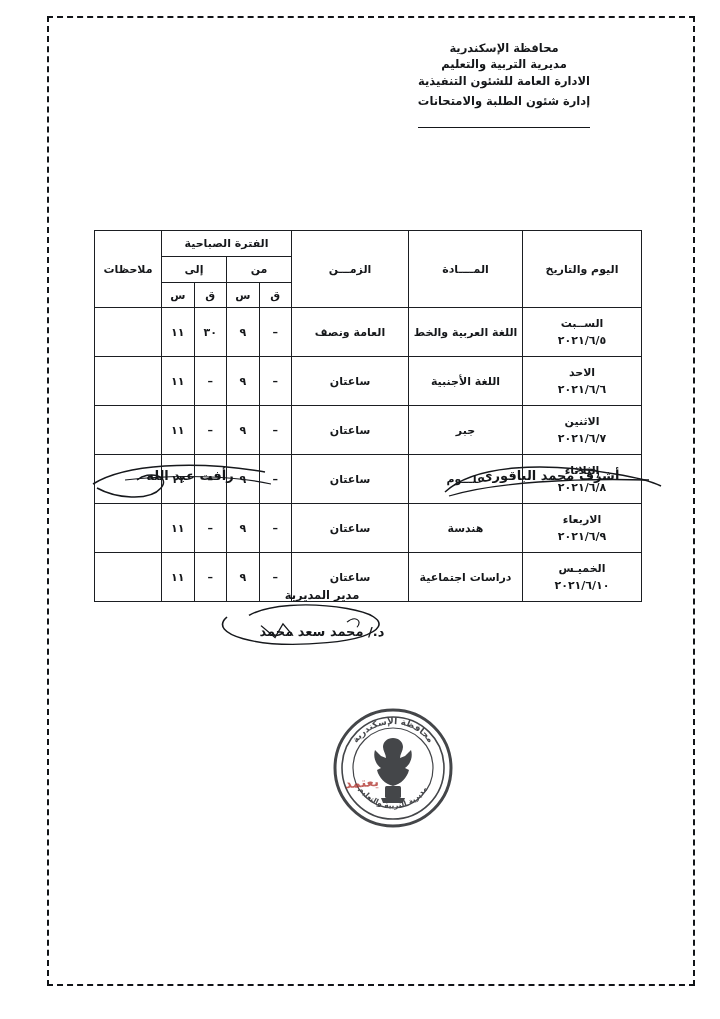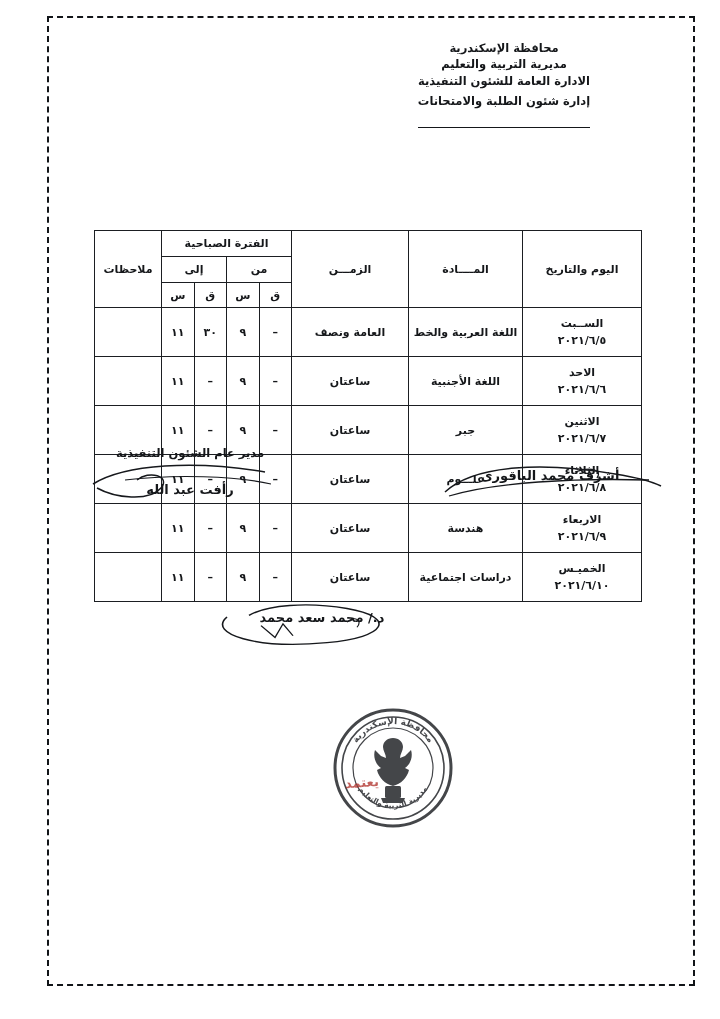--- a/index.html
+++ b/index.html
@@ -314,32 +314,32 @@
           <svg viewBox="0 0 250 46" preserveAspectRatio="none">
             <path d="M20 34 C50 6, 120 4, 190 16 C215 20, 228 24, 236 28" fill="none" stroke="#16181c" stroke-width="1.5"></path>
             <path d="M24 38 C70 24, 150 20, 224 22" fill="none" stroke="#16181c" stroke-width="1.3"></path>
             <path d="M150 14 C166 8, 178 12, 172 20" fill="none" stroke="#16181c" stroke-width="1.3"></path>
           </svg>
         </div>
         <div class="sig-name">أشرف محمد الباقورى</div>
       </div>
 
       <div class="sig sig-left">
-        <div class="sig-role">مدير عام الشئون التنفيذية</div>
         <div class="scribble">
           <svg viewBox="0 0 210 46" preserveAspectRatio="none">
             <path d="M8 26 C40 6, 110 2, 180 14" fill="none" stroke="#16181c" stroke-width="1.5"></path>
             <path d="M12 30 C30 40, 64 44, 76 30 C86 18, 64 12, 52 22" fill="none" stroke="#16181c" stroke-width="1.5"></path>
             <path d="M40 22 C90 16, 150 18, 186 26" fill="none" stroke="#16181c" stroke-width="1.2"></path>
           </svg>
         </div>
         <div class="sig-name">رأفت عبد الله</div>
       </div>
 
       <div class="sig sig-center">
+        <div class="sig-role">مدير المديرية</div>
         <div class="scribble">
           <svg viewBox="0 0 250 54" preserveAspectRatio="none">
             <path d="M30 20 C10 40, 60 58, 130 50 C190 44, 200 20, 150 10 C110 2, 70 6, 52 18" fill="none" stroke="#16181c" stroke-width="1.6"></path>
             <path d="M64 30 L78 44 L86 28 L96 42" fill="none" stroke="#16181c" stroke-width="1.4"></path>
             <path d="M150 26 C158 18, 166 24, 160 32" fill="none" stroke="#16181c" stroke-width="1.2"></path>
           </svg>
         </div>
         <div class="sig-name">د./ محمد سعد محمد</div>
       </div>
     </div>

